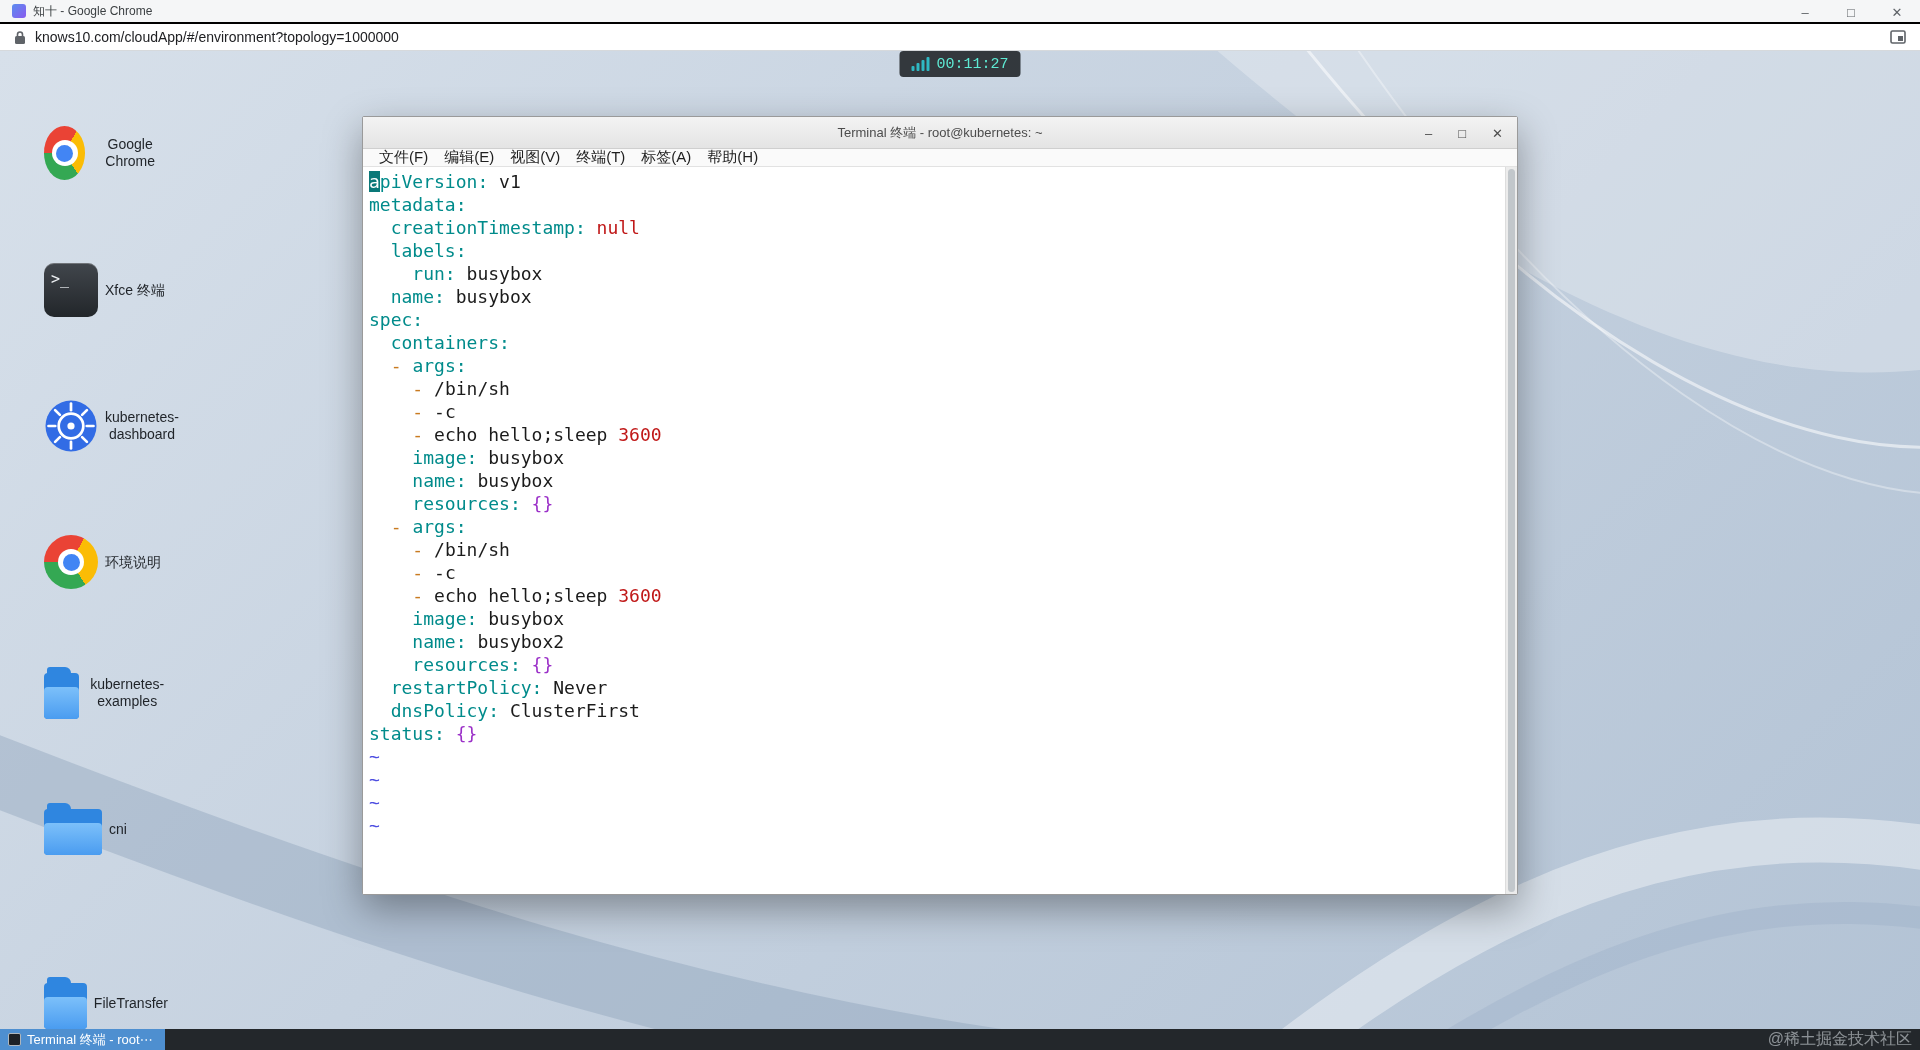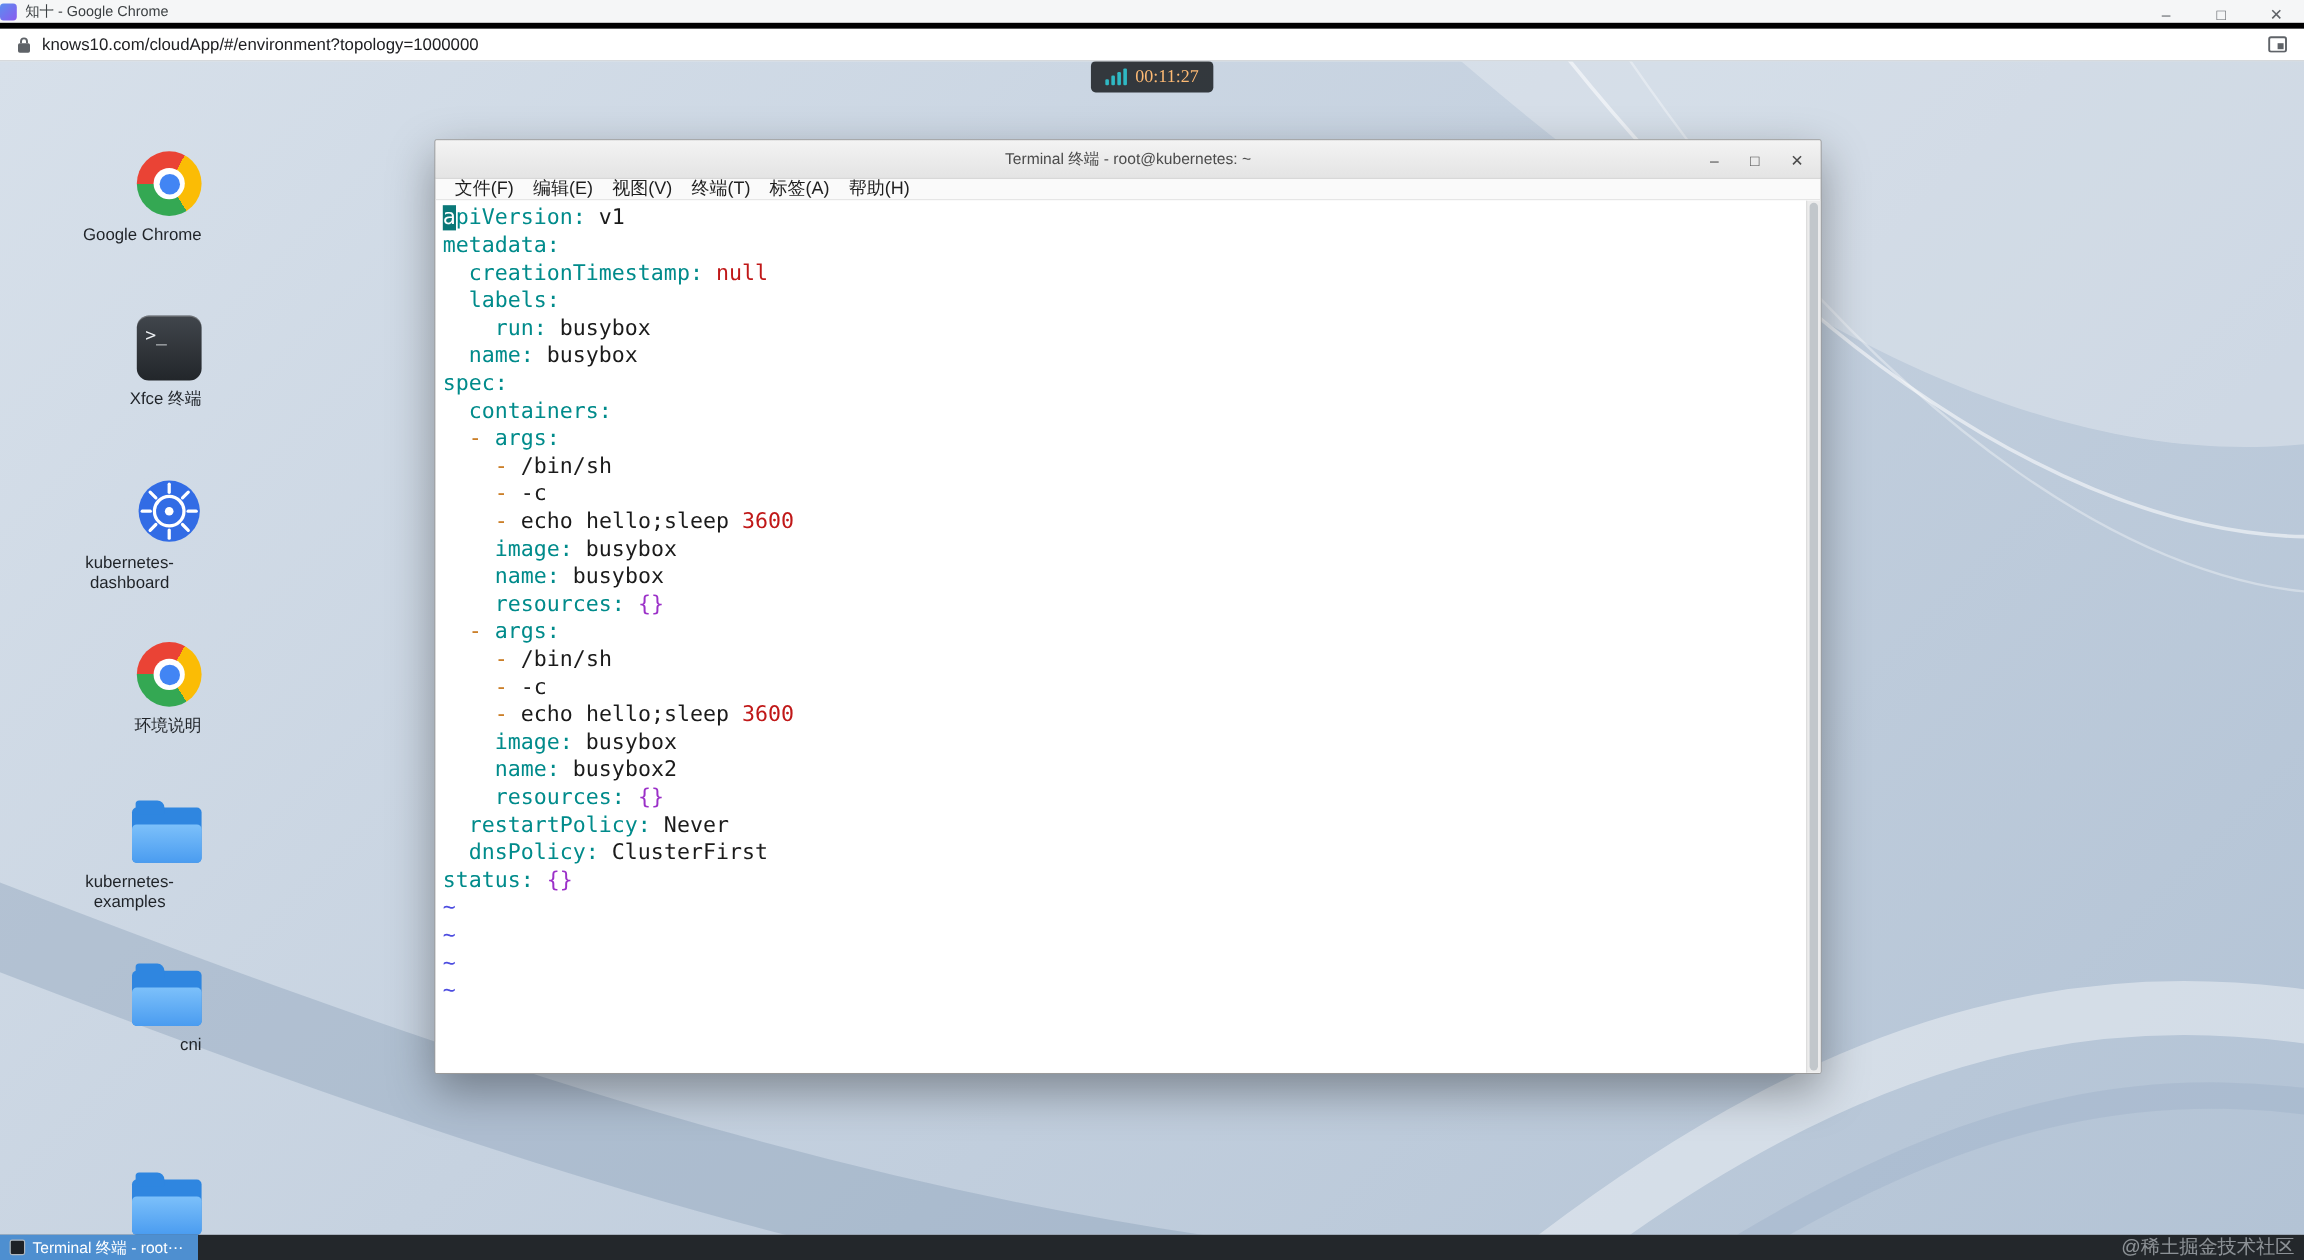--- a/index.html
+++ b/index.html
@@ -1,55 +1,55 @@
 <!DOCTYPE html>
 <html style="--col-key: #008b8b; --col-plain: #1b1b1b; --col-dash: #c97a20; --col-num: #c01818; --col-null: #c01818; --col-brace: #9b30c8; --col-tilde: #4d4de0; --col-cursor_bg: #0a7878; --col-taskbar_active: #4e8fd0; --col-signal: #2fb9c4;"><head>
 <meta charset="utf-8">
 <style>
   *{margin:0;padding:0;box-sizing:border-box}
   html,body{width:1920px;height:1050px;overflow:hidden;font-family:"Liberation Sans",sans-serif}
   #stage{position:relative;width:1920px;height:1050px;background:#c9d5e2;overflow:hidden}
 
   
-  .chrome-titlebar{position:absolute;top:0;left:0;right:0;height:24px;background:#f5f6f7;border-bottom:5px solid #000000;display:flex;align-items:center;padding-left:0;z-index:50}
+  .chrome-titlebar{position:absolute;top:0;left:0;right:0;height:24px;background:#f5f6f7;border-bottom:2px solid #000000;display:flex;align-items:center;padding-left:12px;z-index:50}
   .app-ico{width:14px;height:14px;border-radius:3px;background:linear-gradient(135deg,#5b8def,#8a5bef);display:inline-block;flex:0 0 auto}
   .win-title{font-size:12px;color:#3c4043;margin-left:7px}
   .win-ctrls{position:absolute;right:0;top:0;height:24px;display:flex}
   .wc{width:46px;height:24px;display:flex;align-items:center;justify-content:center;font-size:13px;color:#5f6368;cursor:default}
   .chrome-urlbar{position:absolute;top:24px;left:0;right:0;height:27px;background:#ffffff;border-bottom:1px solid #d6d9dc;display:flex;align-items:center;padding:0 14px;z-index:50}
   .lock{display:flex;align-items:center;margin-right:9px}
   .url-text{font-size:14px;color:#202124}
   .fs-ico{position:absolute;right:14px;top:6px}
 
   
   .desktop{position:absolute;top:51px;left:0;right:0;bottom:21px;background:linear-gradient(135deg,#d7e0ea 0%,#c6d2e0 45%,#b3c3d5 100%);overflow:hidden}
   .wallpaper-art{position:absolute;inset:0;width:100%;height:100%}
 
   
   #desktop-icons{position:absolute;left:0;top:0;width:100%;height:100%}
-  .desk-icon{position:absolute;left:44px;width:124px;display:flex;flex-direction:column;align-items:flex-end;gap:7px;cursor:default}
+  .desk-icon{position:absolute;left:44px;width:124px;display:flex;flex-direction:row;align-items:center;gap:7px;cursor:default}
   .icon-label{font-size:14px;color:#1f2328;text-align:center;line-height:17px;max-width:120px;overflow-wrap:break-word}
   .art-chrome{width:54px;height:54px;border-radius:50%;background:conic-gradient(from -90deg,#ea4335 0 33%,#fbbc05 33% 66%,#34a853 66% 100%);display:flex;align-items:center;justify-content:center}
   .art-chrome .hub{width:26px;height:26px;border-radius:50%;background:#fff;display:flex;align-items:center;justify-content:center}
   .art-chrome .hub::after{content:"";width:17px;height:17px;border-radius:50%;background:#4285f4}
   .art-term{width:54px;height:54px;border-radius:10px;background:linear-gradient(#41464c,#22262a);color:#eef1f4;font-family:"DejaVu Sans Mono",monospace;font-size:15px;padding:7px;box-shadow:inset 0 1px 0 rgba(255,255,255,.25)}
   .art-k8s{width:54px;height:54px}
   .art-k8s svg{width:54px;height:54px;display:block}
   .art-folder{position:relative;width:58px;height:46px;margin-top:6px}
   .art-folder::before{content:"";position:absolute;inset:0;background:#2f86e0;border-radius:4px}
   .art-folder .tab{position:absolute;top:-6px;left:3px;width:24px;height:12px;background:#2f86e0;border-radius:3px 6px 0 0}
   .art-folder .front{position:absolute;left:0;right:0;bottom:0;height:32px;background:linear-gradient(#7cc0fa,#4a9cf0);border-radius:4px}
 
   
   .clock-badge{position:absolute;top:51px;left:50%;transform:translateX(-50%);height:26px;background:rgba(42,47,52,.95);border-radius:4px;display:flex;align-items:center;gap:7px;padding:0 12px;z-index:40}
   .signal{display:inline-flex;align-items:flex-end;gap:2px;height:14px}
   .signal i{display:block;width:3px;background:var(--col-signal,#2fb9c4);border-radius:1px}
   .signal i:nth-child(1){height:5px}.signal i:nth-child(2){height:8px}
   .signal i:nth-child(3){height:11px}.signal i:nth-child(4){height:14px}
-  .clock-text{color:#fdba74;font-size:15px;font-family:Liberation Serif, serif}
+  .clock-text{color:#5eead4;font-size:15px;font-family:Liberation Mono, monospace}
 
   
   .terminal-window{position:absolute;left:362px;top:116px;width:1156px;height:779px;background:#fff;border:1px solid #9a9a9a;border-radius:2px;box-shadow:0 14px 38px rgba(0,0,0,.35);z-index:30;display:flex;flex-direction:column}
   .term-titlebar{height:32px;background:linear-gradient(#f3f3f3,#e4e4e4);border-bottom:1px solid #cfcfcf;position:relative;display:flex;align-items:center;justify-content:center;flex:0 0 auto}
   .term-title{font-size:13px;color:#4c4c4c}
   .term-ctrls{position:absolute;right:14px;top:0;height:32px;display:flex;align-items:center;gap:26px}
   .tc{font-size:13px;color:#4c4c4c;cursor:default}
   .term-menubar{height:18px;background:#fafafa;border-bottom:1px solid #e2e2e2;display:flex;align-items:center;padding-left:8px;flex:0 0 auto}
   .menu-item{font-size:15px;color:#1f1f1f;padding:0 8px;cursor:default}
   .term-content{position:relative;flex:1;background:#ffffff;overflow:hidden;font-family:"DejaVu Sans Mono",monospace;font-size:18px}

